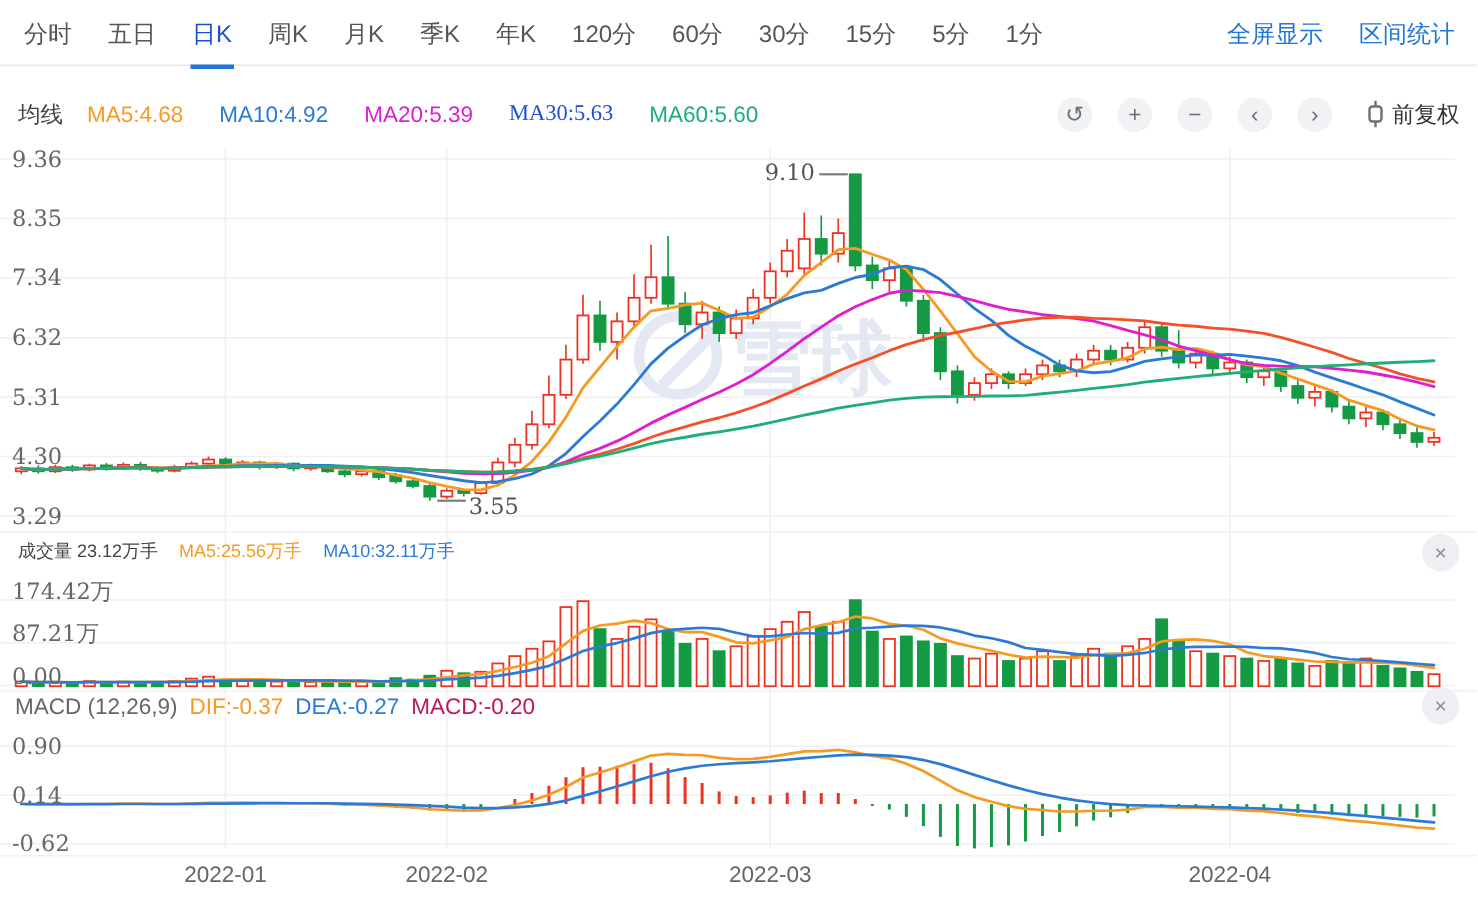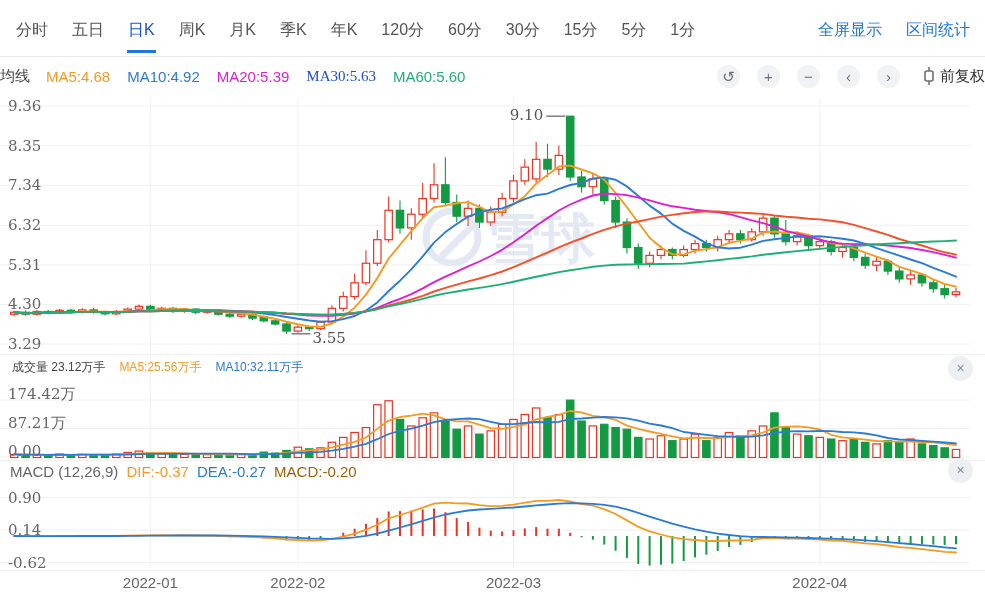--- a/index.html
+++ b/index.html
@@ -1,30 +1,30 @@
 <!DOCTYPE html>
 <html><head>
 <meta charset="utf-8">
 <style>
   html,body{margin:0;padding:0;background:#fff;}
   .app{position:relative;width:985px;height:602px;background:#fff;overflow:hidden;
        font-family:"Liberation Sans",sans-serif;}
   
-  .tabbar{position:absolute;top:0;left:0;right:0;height:57px;display:flex;align-items:flex-start;
-          border-bottom:1px solid #e9e9e9;box-sizing:border-box;padding:4px 15px;}
+  .tabbar{position:absolute;top:0;left:0;right:0;height:44px;display:flex;align-items:center;
+          border-bottom:1px solid #e9e9e9;box-sizing:border-box;padding:12px 15px;}
   .tabs{display:flex;gap:22px;align-items:flex-end;}
   .tab{font-size:16px;color:#555;padding:16px 1px 9px;border-bottom:3px solid transparent;cursor:pointer;}
   .tab.active{font-weight:400;}
   .tablinks{margin-left:auto;display:flex;gap:24px;}
   .tablink{font-size:16px;padding:16px 0 12px;cursor:pointer;}
   
   .legendbar{position:absolute;top:58px;left:0;right:0;height:36px;display:flex;align-items:center;
-             padding:0 0;box-sizing:border-box;justify-content:space-between;}
+             padding:0 12px;box-sizing:border-box;justify-content:space-between;}
   .legend-title{font-size:15px;color:#444;margin-right:16px;}
-  .legend-items{display:flex;gap:17px;}
+  .legend-items{display:flex;gap:24px;}
   .legend-item{font-size:15px;}
   .controls{margin-left:auto;display:flex;align-items:center;gap:17px;}
   .ctl{width:23px;height:23px;border-radius:50%;background:#f1f2f4;color:#6b7079;border:none;
        font-size:15px;line-height:23px;text-align:center;padding:0;cursor:pointer;
        display:flex;align-items:center;justify-content:center;}
   .ctl.flat{background:transparent;}
   .adjust{font-size:15px;color:#333;margin-left:0;}
   
   svg.chart{position:absolute;top:0;left:0;}
   
@@ -522,19 +522,19 @@
     <span style="color: rgb(43, 123, 214);">MA10:32.11万手</span>
   </div>
   <button class="closebtn" style="top:356px">
     <span>×</span>
   </button>
 
   <div class="macdhead">
     <span class="t">MACD (12,26,9)</span>
     <span style="color: rgb(245, 154, 35);">DIF:-0.37</span>
     <span style="color: rgb(43, 123, 214);">DEA:-0.27</span>
-    <span style="color: #a16207;">MACD:-0.20</span>
+    <span style="color: #be185d;">MACD:-0.20</span>
   </div>
   <button class="closebtn" style="top:458px">
     <span>×</span>
   </button>
 
 </div>
 
 </body></html>

